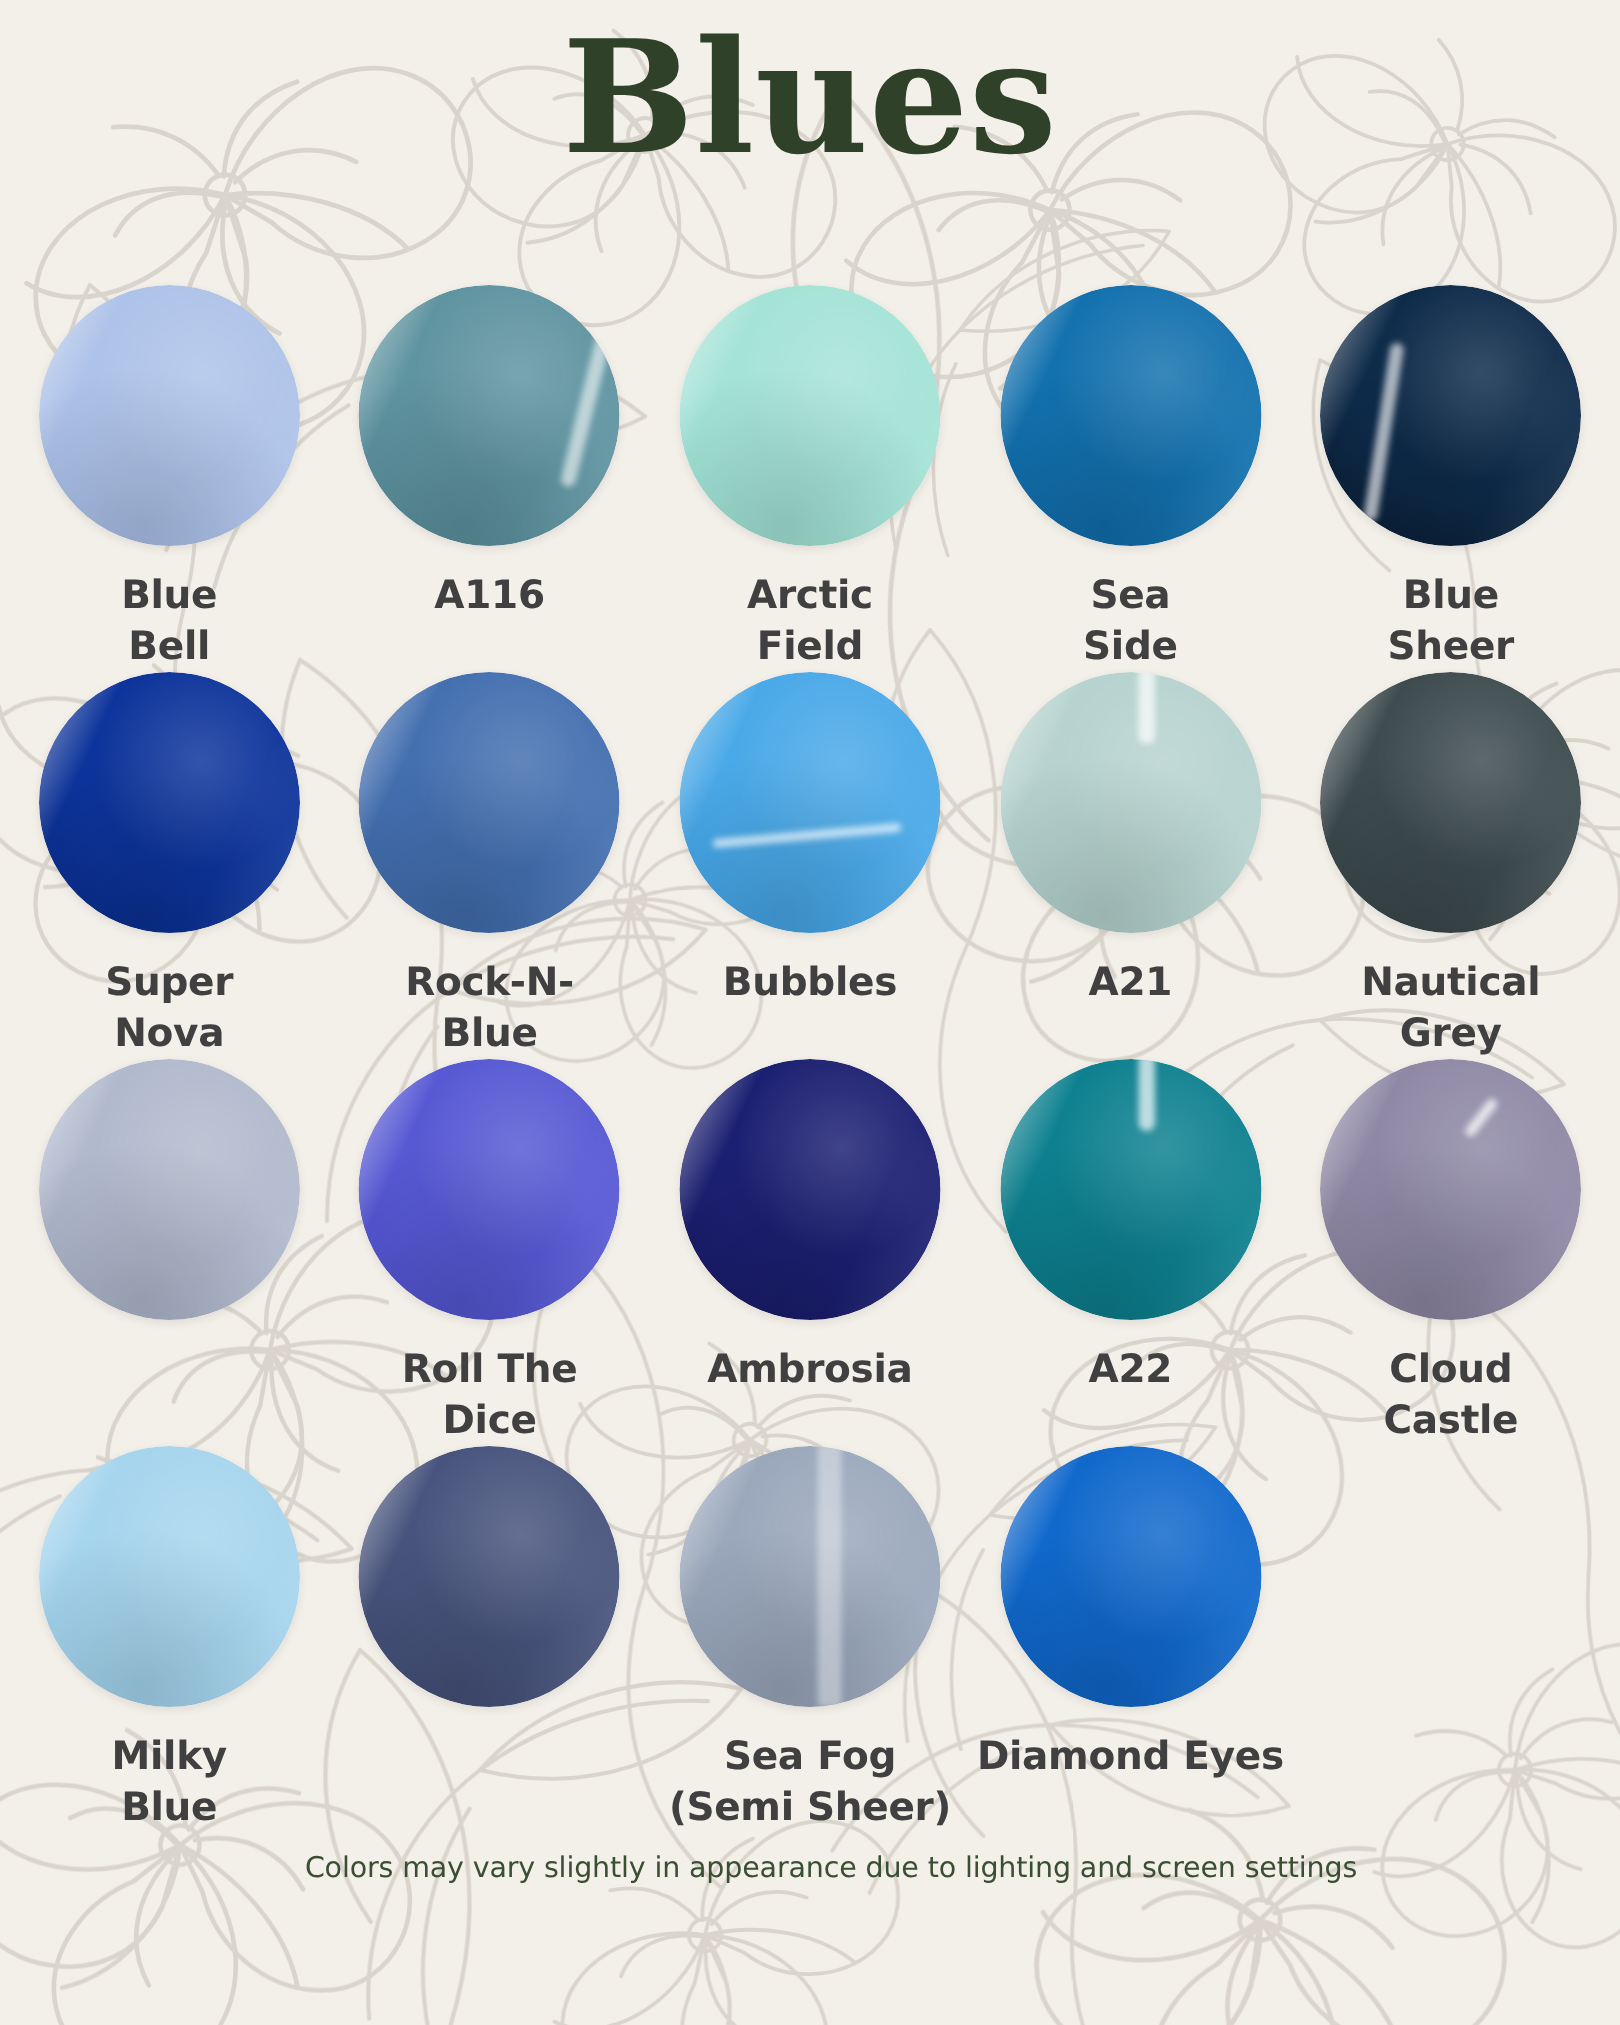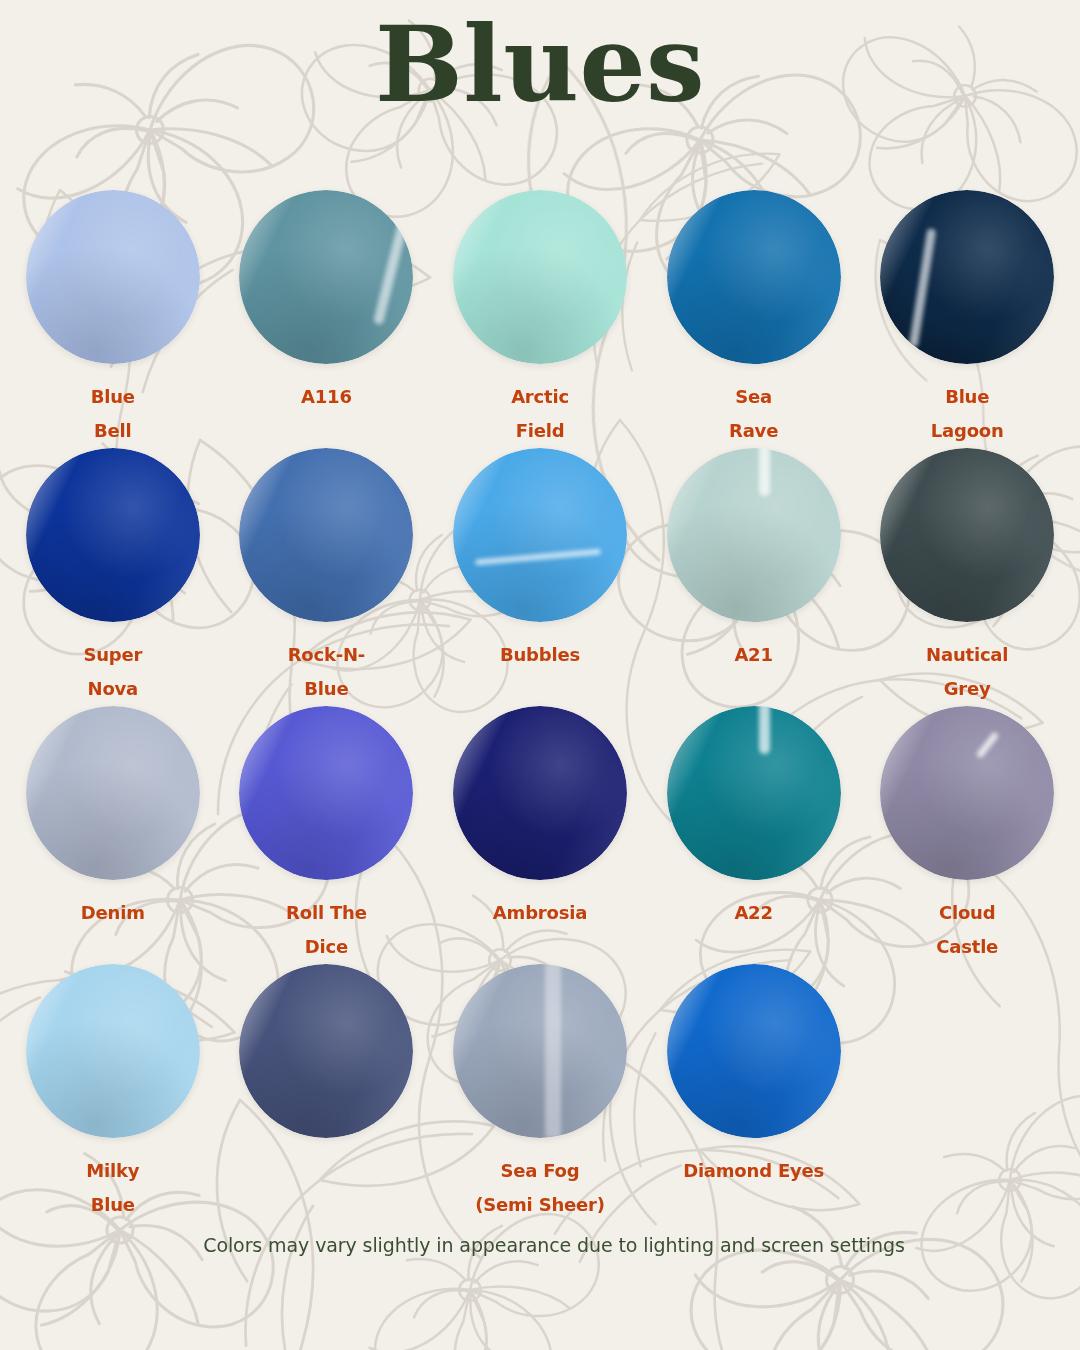--- a/index.html
+++ b/index.html
@@ -120,24 +120,24 @@
     position: absolute;
     border-radius: 50%;
     background: rgba(255,255,255,0.78);
     filter: blur(2px);
   }
 
   
   .swatch-label {
     margin-top: 16px;
     text-align: center;
-    color: #c2410c;
+    color: #404040;
     font-family: "DejaVu Sans", "Liberation Sans", sans-serif;
     font-weight: 700;
-    font-size: 18px;
+    font-size: 26px;
     line-height: 34px;
     letter-spacing: -0.2px;
     max-width: 216px;
   }
 
   
   .footer {
     height: 76px;
     display: flex;
     align-items: flex-start;
@@ -274,35 +274,35 @@
       <div class="swatch-cell">
         <div class="dot-holder">
           <div class="dot">
             <div class="dot-base" style="background: radial-gradient(circle at 58% 38%, rgb(19, 113, 174) 0%, rgb(19, 113, 174) 52%, rgb(15, 105, 166) 100%);"></div>
             <div class="dot-rim"></div>
             <div class="dot-shade"></div>
           </div>
         </div>
         <div class="swatch-label">
           <div>Sea</div>
-          <div>Rave</div>
+          <div>Side</div>
         </div>
       </div>
       <div class="swatch-cell">
         <div class="dot-holder">
           <div class="dot">
             <div class="dot-base" style="background: radial-gradient(circle at 58% 38%, rgb(14, 43, 74) 0%, rgb(14, 43, 74) 52%, rgb(10, 27, 46) 100%);"></div>
             <div class="dot-rim"></div>
             <div class="dot-shade"></div>
             <div class="dot-streak" style="width: 9px; height: 120px; left: 38px; top: 38px; border-radius: 6px; transform: rotate(9deg); opacity: 0.82;"></div>
           </div>
         </div>
         <div class="swatch-label">
           <div>Blue</div>
-          <div>Lagoon</div>
+          <div>Sheer</div>
         </div>
       </div>
       <div class="swatch-cell">
         <div class="dot-holder">
           <div class="dot">
             <div class="dot-base" style="background: radial-gradient(circle at 58% 38%, rgb(13, 52, 155) 0%, rgb(13, 52, 155) 52%, rgb(10, 43, 133) 100%);"></div>
             <div class="dot-rim"></div>
             <div class="dot-shade"></div>
           </div>
         </div>
@@ -365,21 +365,20 @@
       </div>
       <div class="swatch-cell">
         <div class="dot-holder">
           <div class="dot">
             <div class="dot-base" style="background: radial-gradient(circle at 58% 38%, rgb(177, 186, 205) 0%, rgb(177, 186, 205) 52%, rgb(167, 177, 199) 100%);"></div>
             <div class="dot-rim"></div>
             <div class="dot-shade"></div>
           </div>
         </div>
         <div class="swatch-label">
-          <div>Denim</div>
         </div>
       </div>
       <div class="swatch-cell">
         <div class="dot-holder">
           <div class="dot">
             <div class="dot-base" style="background: radial-gradient(circle at 58% 38%, rgb(87, 89, 212) 0%, rgb(87, 89, 212) 52%, rgb(78, 80, 203) 100%);"></div>
             <div class="dot-rim"></div>
             <div class="dot-shade"></div>
           </div>
         </div>

